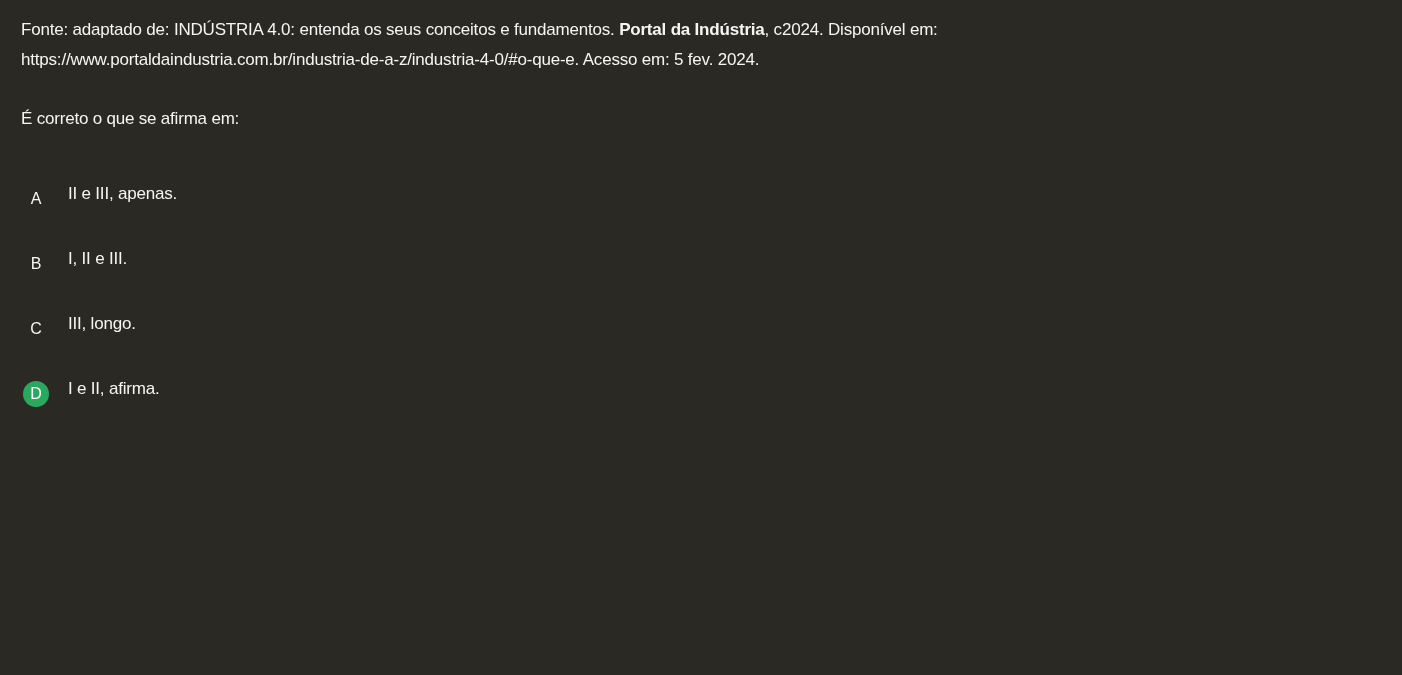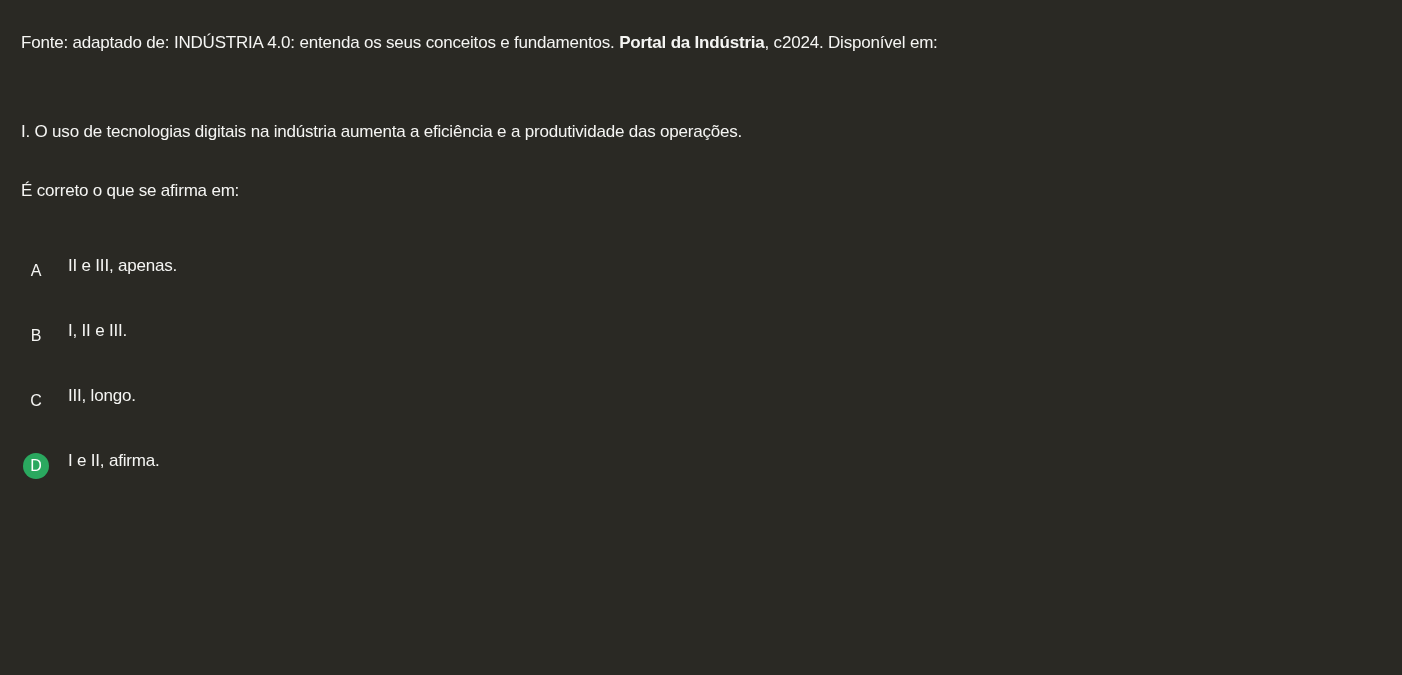--- a/index.html
+++ b/index.html
@@ -9,21 +9,21 @@
   body {
     width: 1402px;
     height: 675px;
     overflow: hidden;
     background: var(--bg, #2a2924);
     color: var(--fg, #f5f5f3);
     font-family: "Liberation Sans", sans-serif;
     -webkit-font-smoothing: antialiased;
   }
   .content {
-    padding: 28px 21px 0 21px;
+    padding: 15px 21px 0 21px;
     font-size: 17px;
     line-height: 30px;
     letter-spacing: -0.2px;
   }
   .para {
     margin: 0 0 29px 0;
     max-width: 1360px;
   }
   .para b {
     font-weight: 700;
@@ -65,24 +65,23 @@
   .opt-text {
     line-height: 30px;
   }
 </style>
 </head>
 <body style="--bg: #2a2924; --fg: #f5f5f3; --sel: #2aa85f; --badge-fg: #ffffff;">
 
 <div class="content">
 
   <p class="para"><span>Fonte: adaptado de: INDÚSTRIA 4.0: entenda os seus conceitos e fundamentos. </span><b>Portal da Indústria</b><span>, c2024. Disponível em:</span><br>
-    <br>
+    <span>https://www.portaldaindustria.com.br/industria-de-a-z/industria-4-0/#o-que-e. Acesso em: 5 fev. 2024.</span><br>
   </p>
 
-  <p class="para">I. O uso de tecnologias digitais na indústria aumenta a eficiência e a produtividade das operações.</p>
 
 
 
   <p class="para prompt">É correto o que se afirma em:</p>
 
   <ul class="options">
 
     <li class="opt-row">
       <span class="opt-badge">A</span>
       <span class="opt-text">II e III, apenas.</span>

